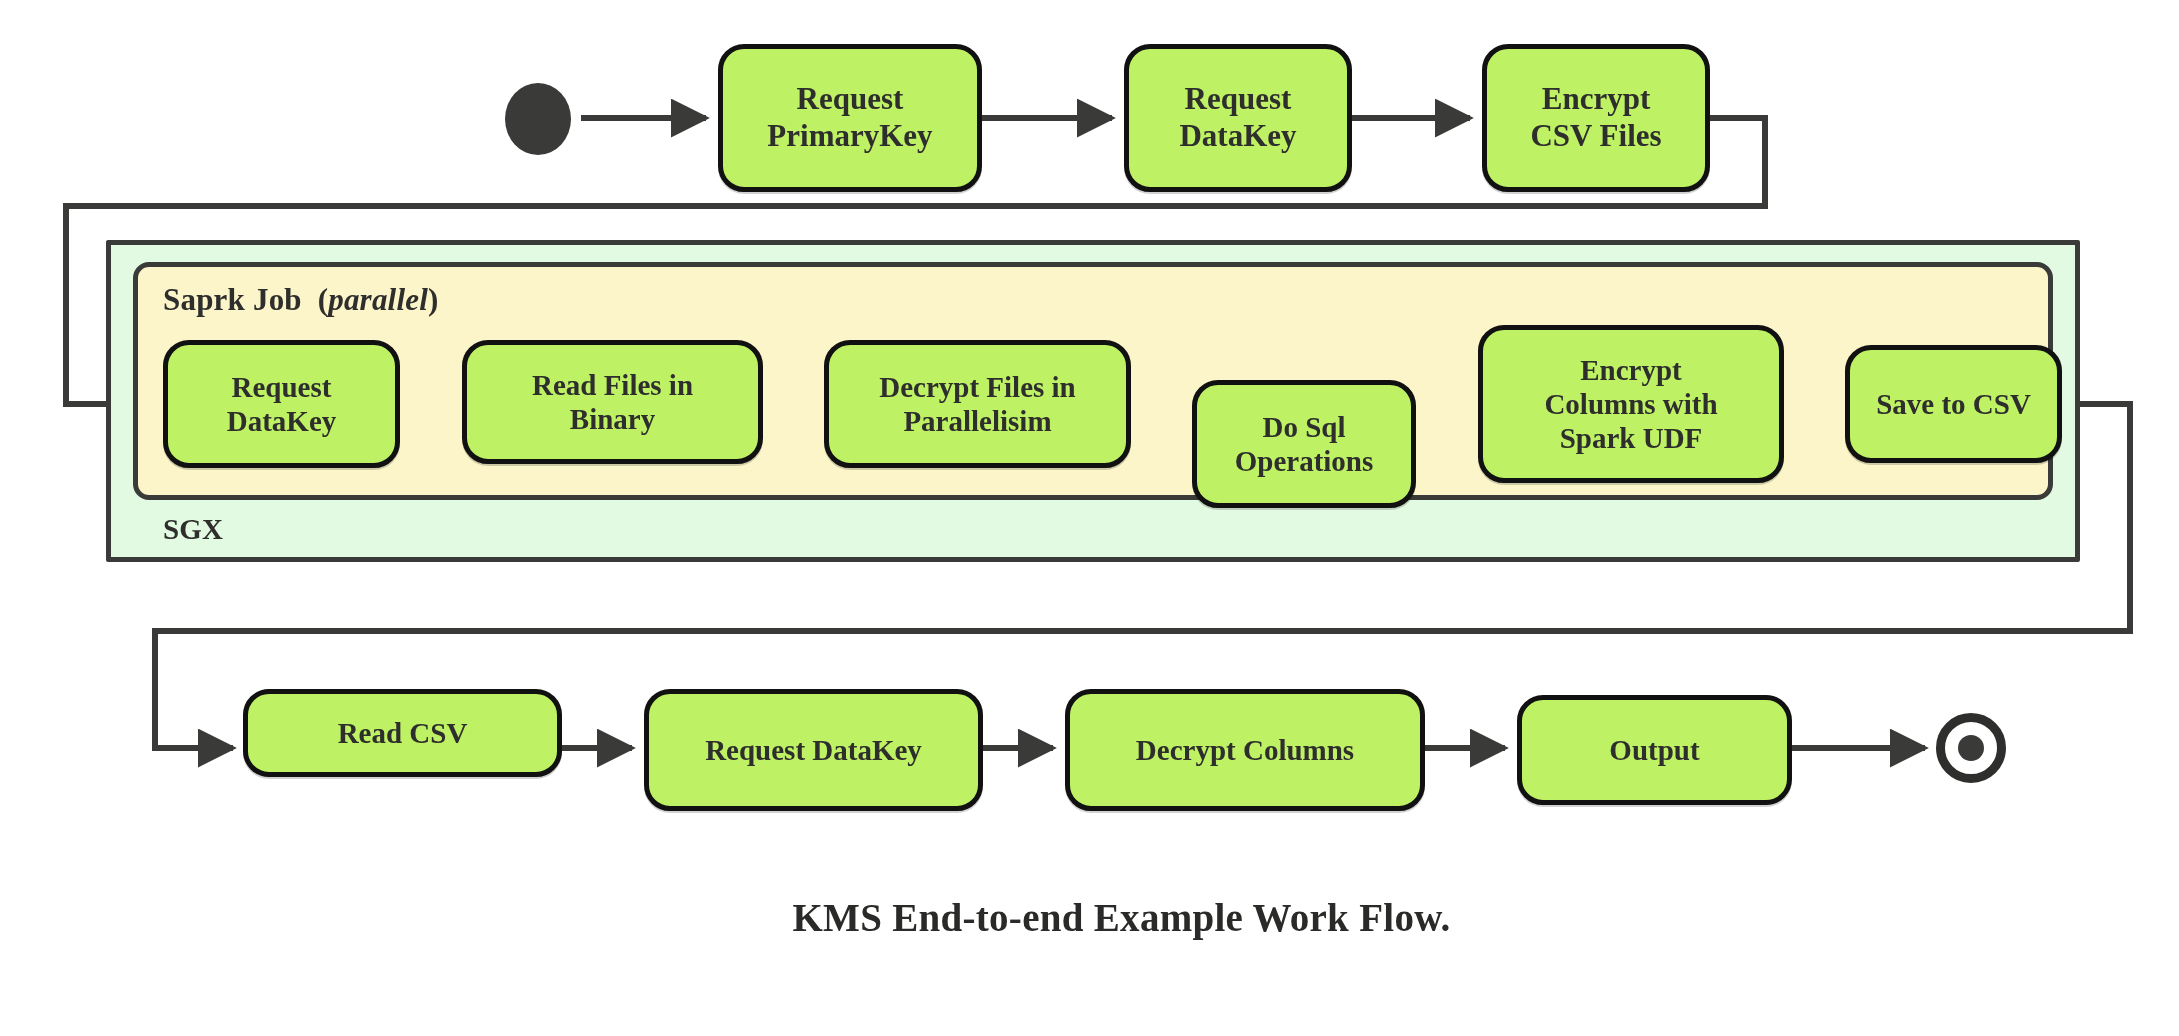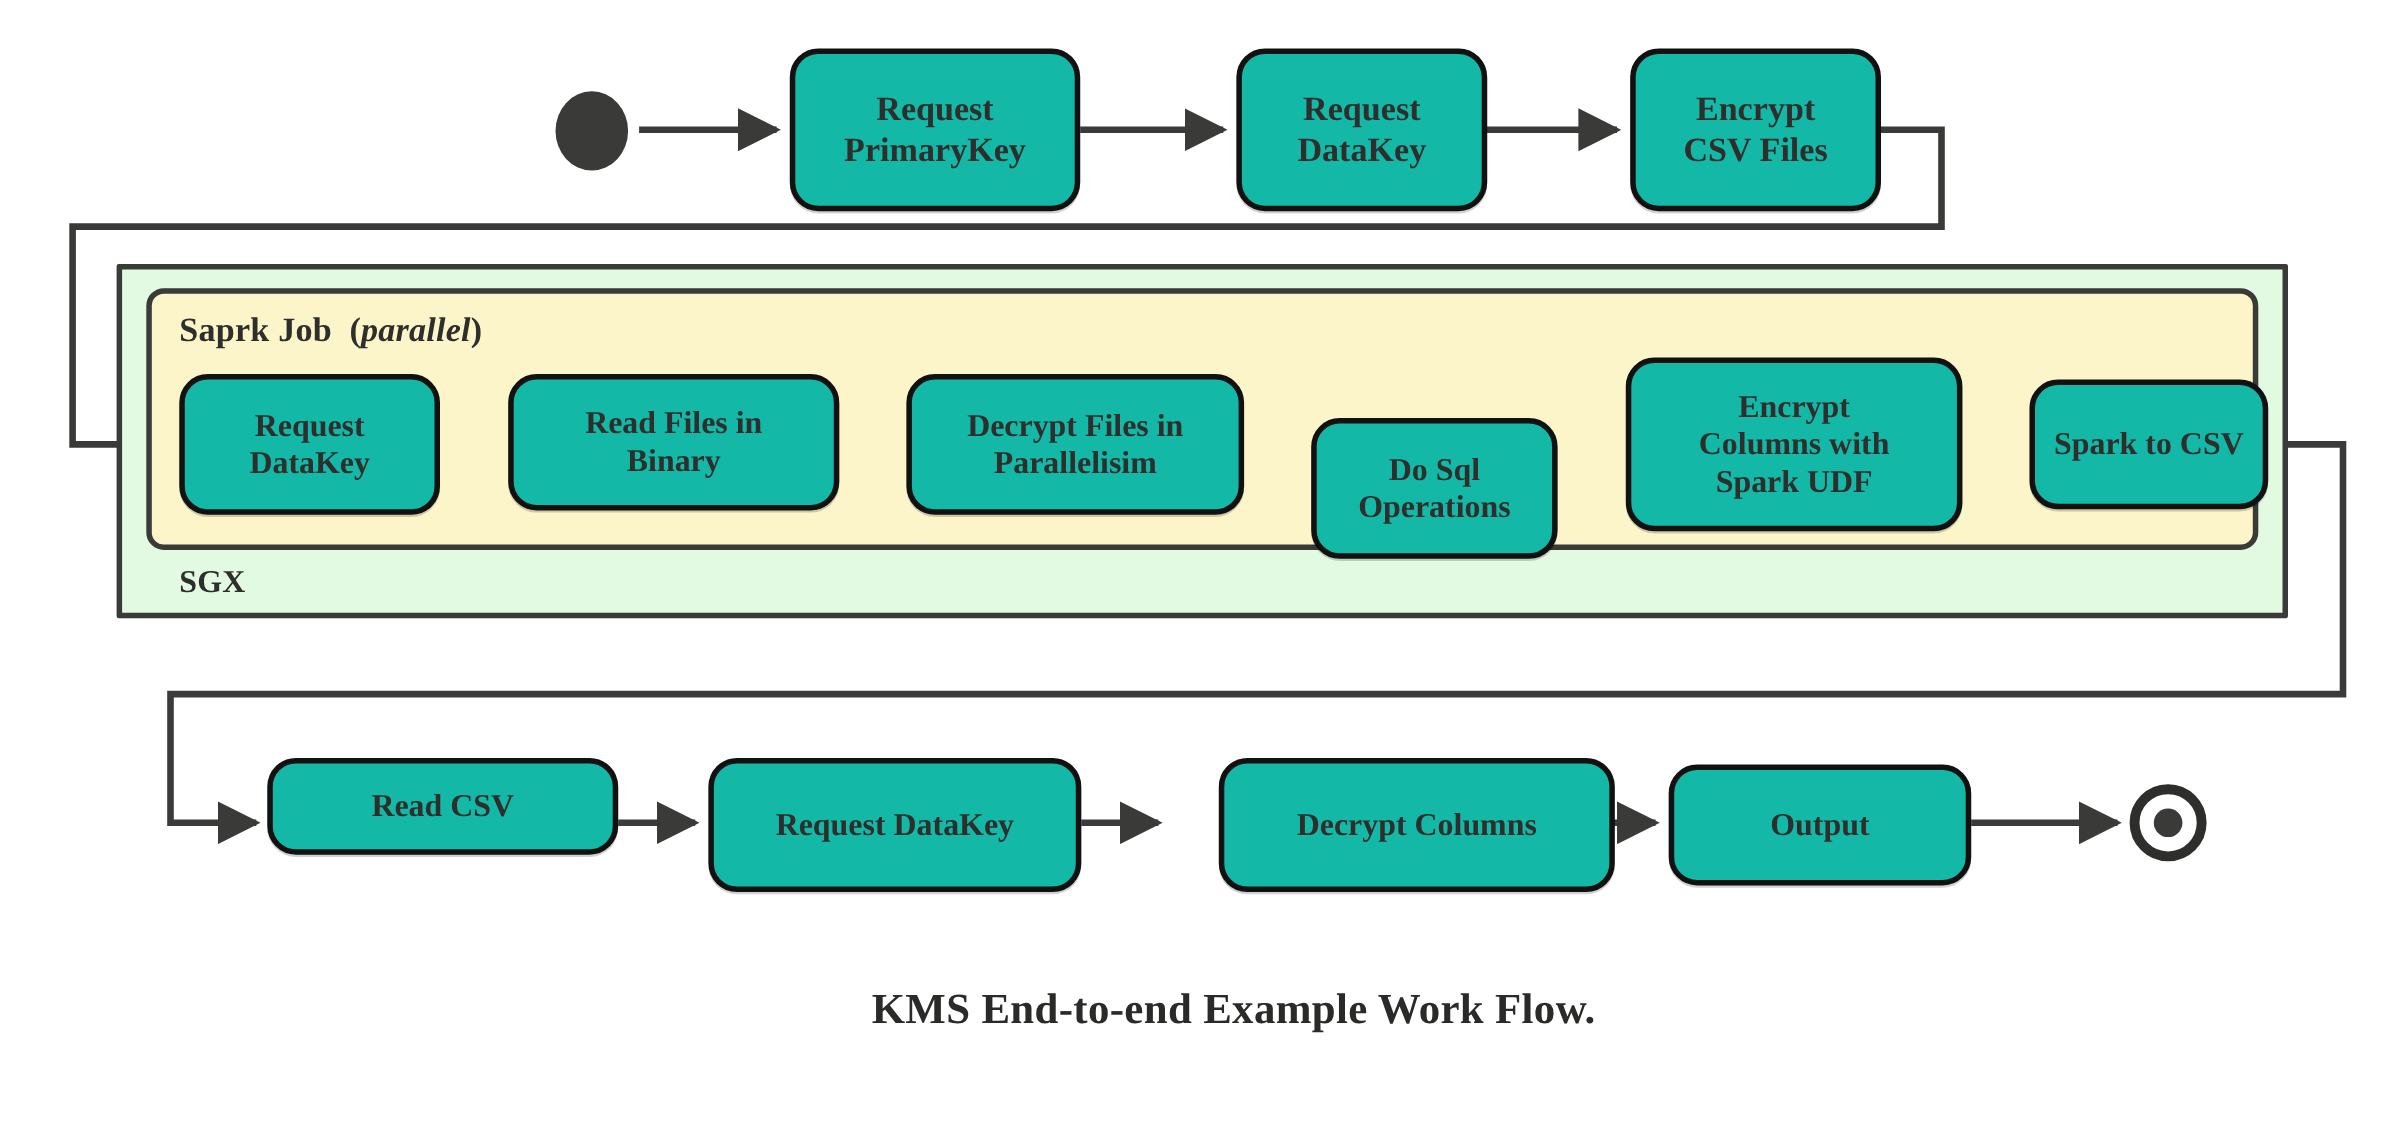--- a/index.html
+++ b/index.html
@@ -45,21 +45,21 @@
     white-space: nowrap;
     letter-spacing: 0.2px;
   }
   .container-label .paren-italic {
     font-style: italic;
     font-weight: bold;
   }
   .node {
     position: absolute;
     box-sizing: border-box;
-    background: #14b8a6;
+    background: #bef264;
     border: 5px solid #111111;
     border-radius: 26px;
     display: flex;
     align-items: center;
     justify-content: center;
     text-align: center;
     color: #2e2e2c;
     font-weight: bold;
     line-height: 1.18;
     padding: 2px 8px;
@@ -188,32 +188,32 @@
 Operations</span>
   </div>
 
   <div class="node" style="left:1478px; top:325px; width:306px; height:158px; font-size:29px;">
     <span class="node-label">Encrypt
 Columns with
 Spark UDF</span>
   </div>
 
   <div class="node" style="left:1845px; top:345px; width:217px; height:118px; font-size:29px;">
-    <span class="node-label">Spark to CSV</span>
+    <span class="node-label">Save to CSV</span>
   </div>
 
   <div class="node" style="left:243px; top:689px; width:319px; height:88px; font-size:29px;">
     <span class="node-label">Read CSV</span>
   </div>
 
   <div class="node" style="left:644px; top:689px; width:339px; height:122px; font-size:29px;">
     <span class="node-label">Request DataKey</span>
   </div>
 
-  <div class="node" style="left:1065px; top:689px; width:360px; height:122px; font-size:29px;margin-left:43px;">
+  <div class="node" style="left:1065px; top:689px; width:360px; height:122px; font-size:29px;">
     <span class="node-label">Decrypt Columns</span>
   </div>
 
   <div class="node" style="left:1517px; top:695px; width:275px; height:110px; font-size:29px;">
     <span class="node-label">Output</span>
   </div>
 
   <div class="caption" style="left:0; top:895px; font-size:39px;">KMS End-to-end Example Work Flow.</div>
 
 </div>

